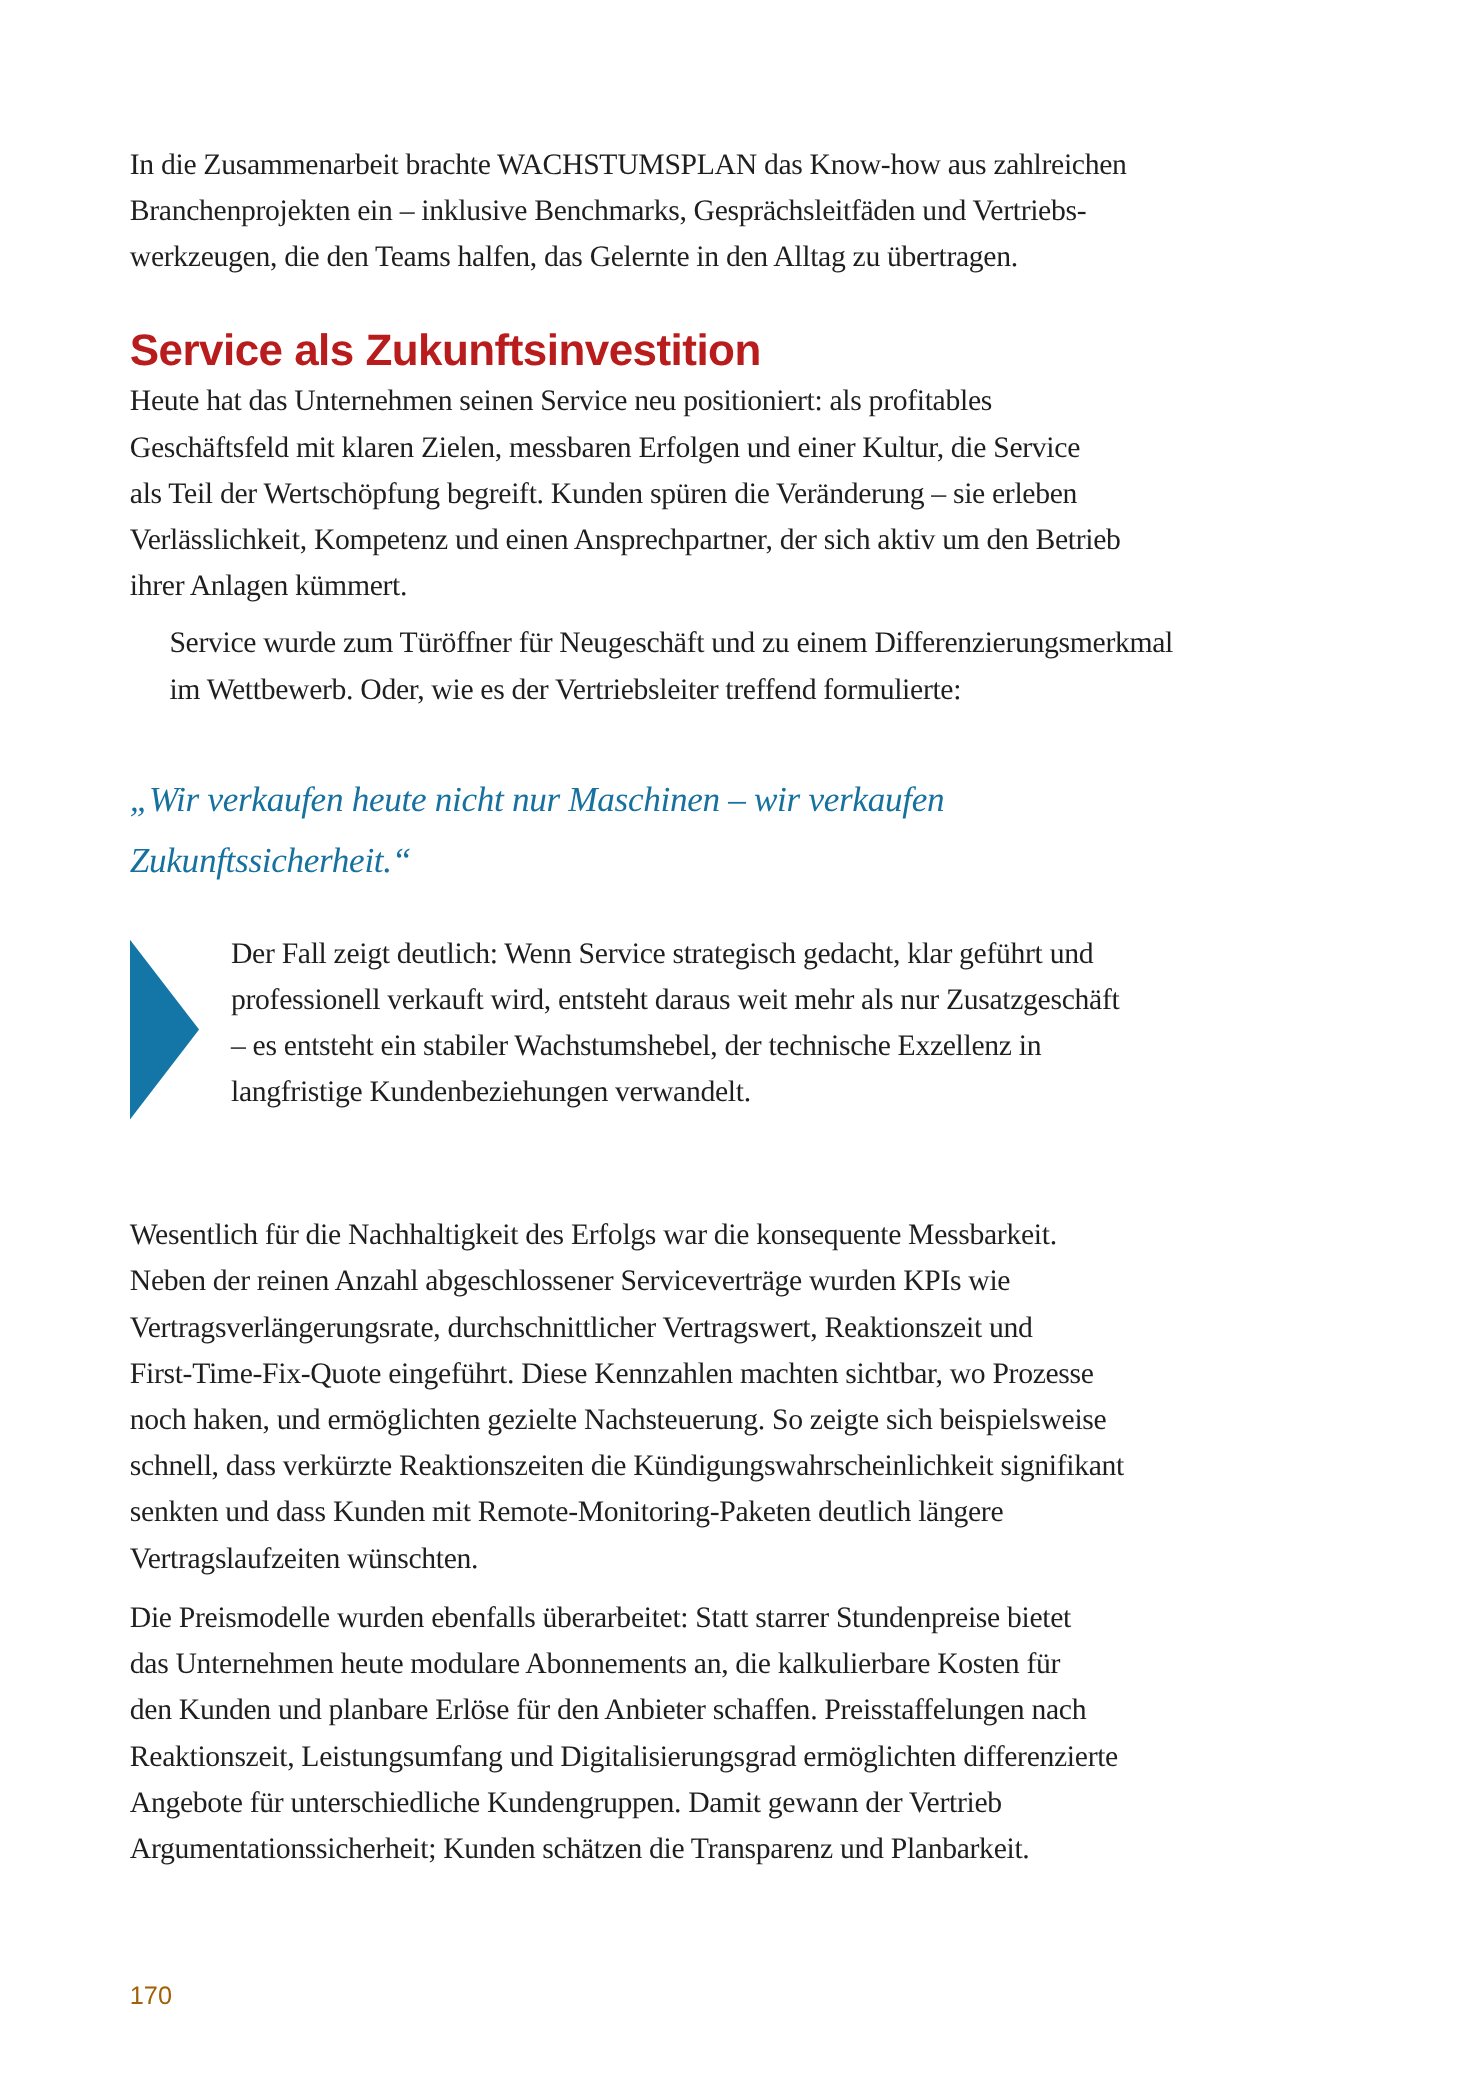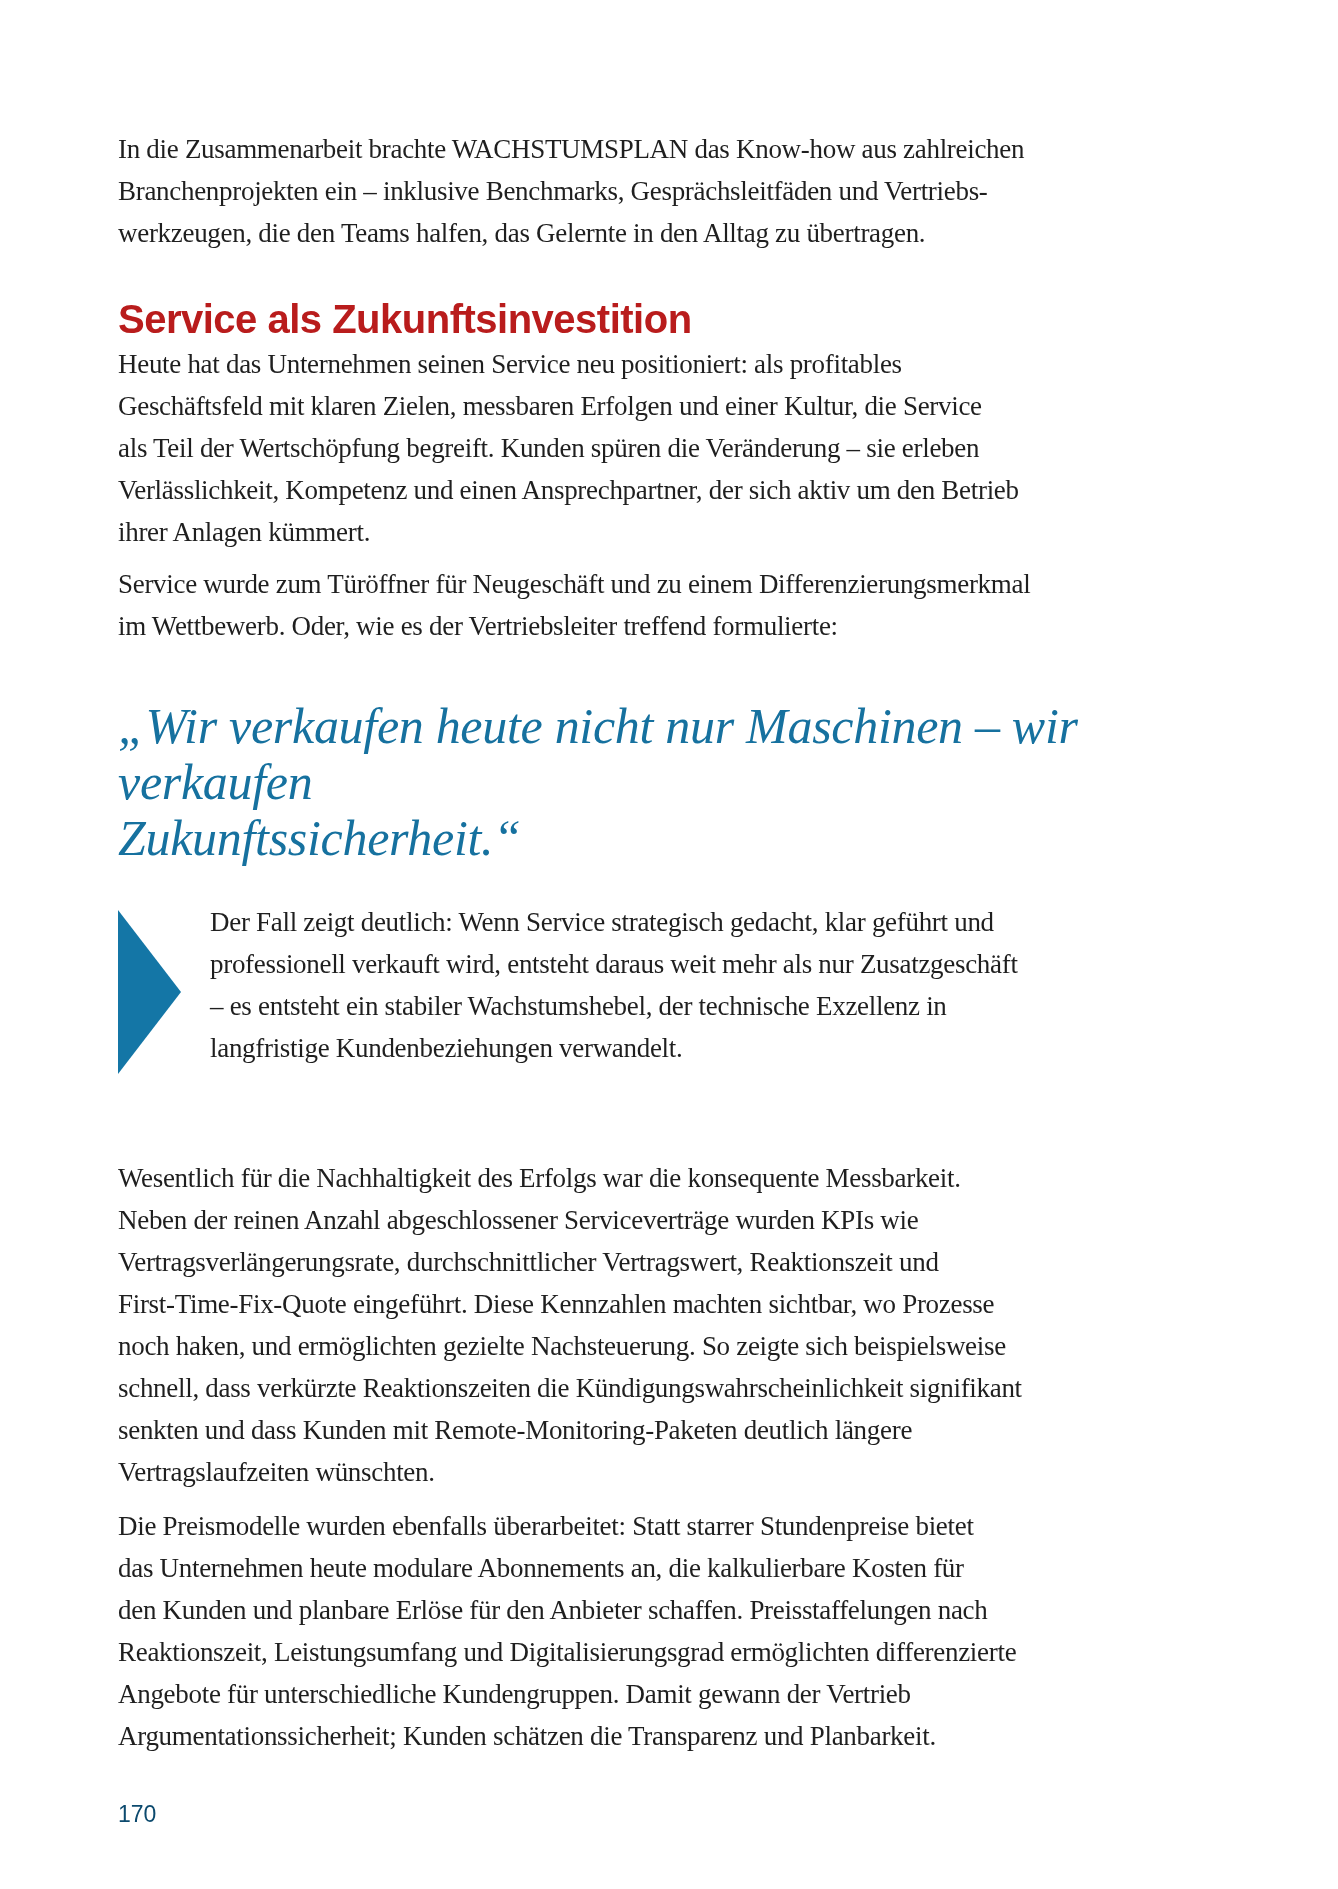--- a/index.html
+++ b/index.html
@@ -30,26 +30,26 @@
   .section-heading {
     margin-top: 41px;
     font-family: "Liberation Sans", sans-serif;
     font-weight: 700;
     font-size: 40px;
     line-height: 48px;
     letter-spacing: -0.5px;
     color: #b91c1c;
   }
   .par-positioning  { }
-  .par-tueroeffner  { margin-top: 10px; }
+  .par-tueroeffner  { margin-top: 10px; margin-left: 36px; }
   .pull-quote {
     margin-top: 51px;
     font-family: "Liberation Serif", serif;
     font-style: italic;
-    font-size: 50px;
+    font-size: 32px;
     line-height: 56px;
     letter-spacing: -0.3px;
     color: #16719f;
     white-space: pre-line;
   }
   .callout {
     position: relative;
     margin-top: 35px;
     min-height: 173px;
   }
@@ -72,21 +72,21 @@
   }
   .par-messbarkeit  { margin-top: 83px; }
   .par-preismodelle { margin-top: 12px; }
   .page-number {
     position: absolute;
     left: 118px;
     top: 1800px;
     font-family: "Liberation Sans", sans-serif;
     font-size: 23px;
     line-height: 28px;
-    color: #0c4a6e;
+    color: #a16207;
   }
 </style>
 </head>
 <body>
 
 <div class="page">
   <div class="content">
 
     <p class="body-par par-intro">In die Zusammenarbeit brachte WACHSTUMSPLAN das Know-how aus zahlreichen
 Branchenprojekten ein – inklusive Benchmarks, Gesprächsleitfäden und Vertriebs-

